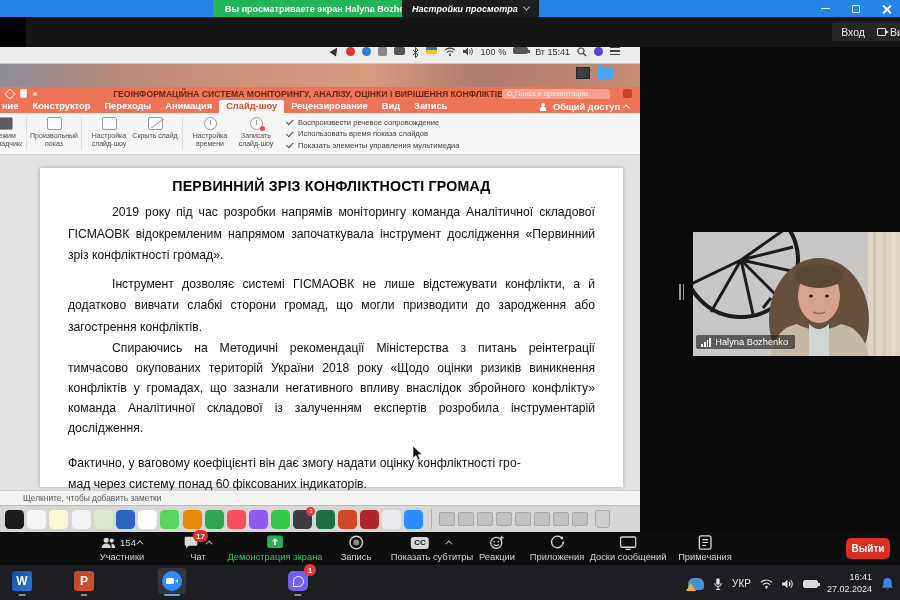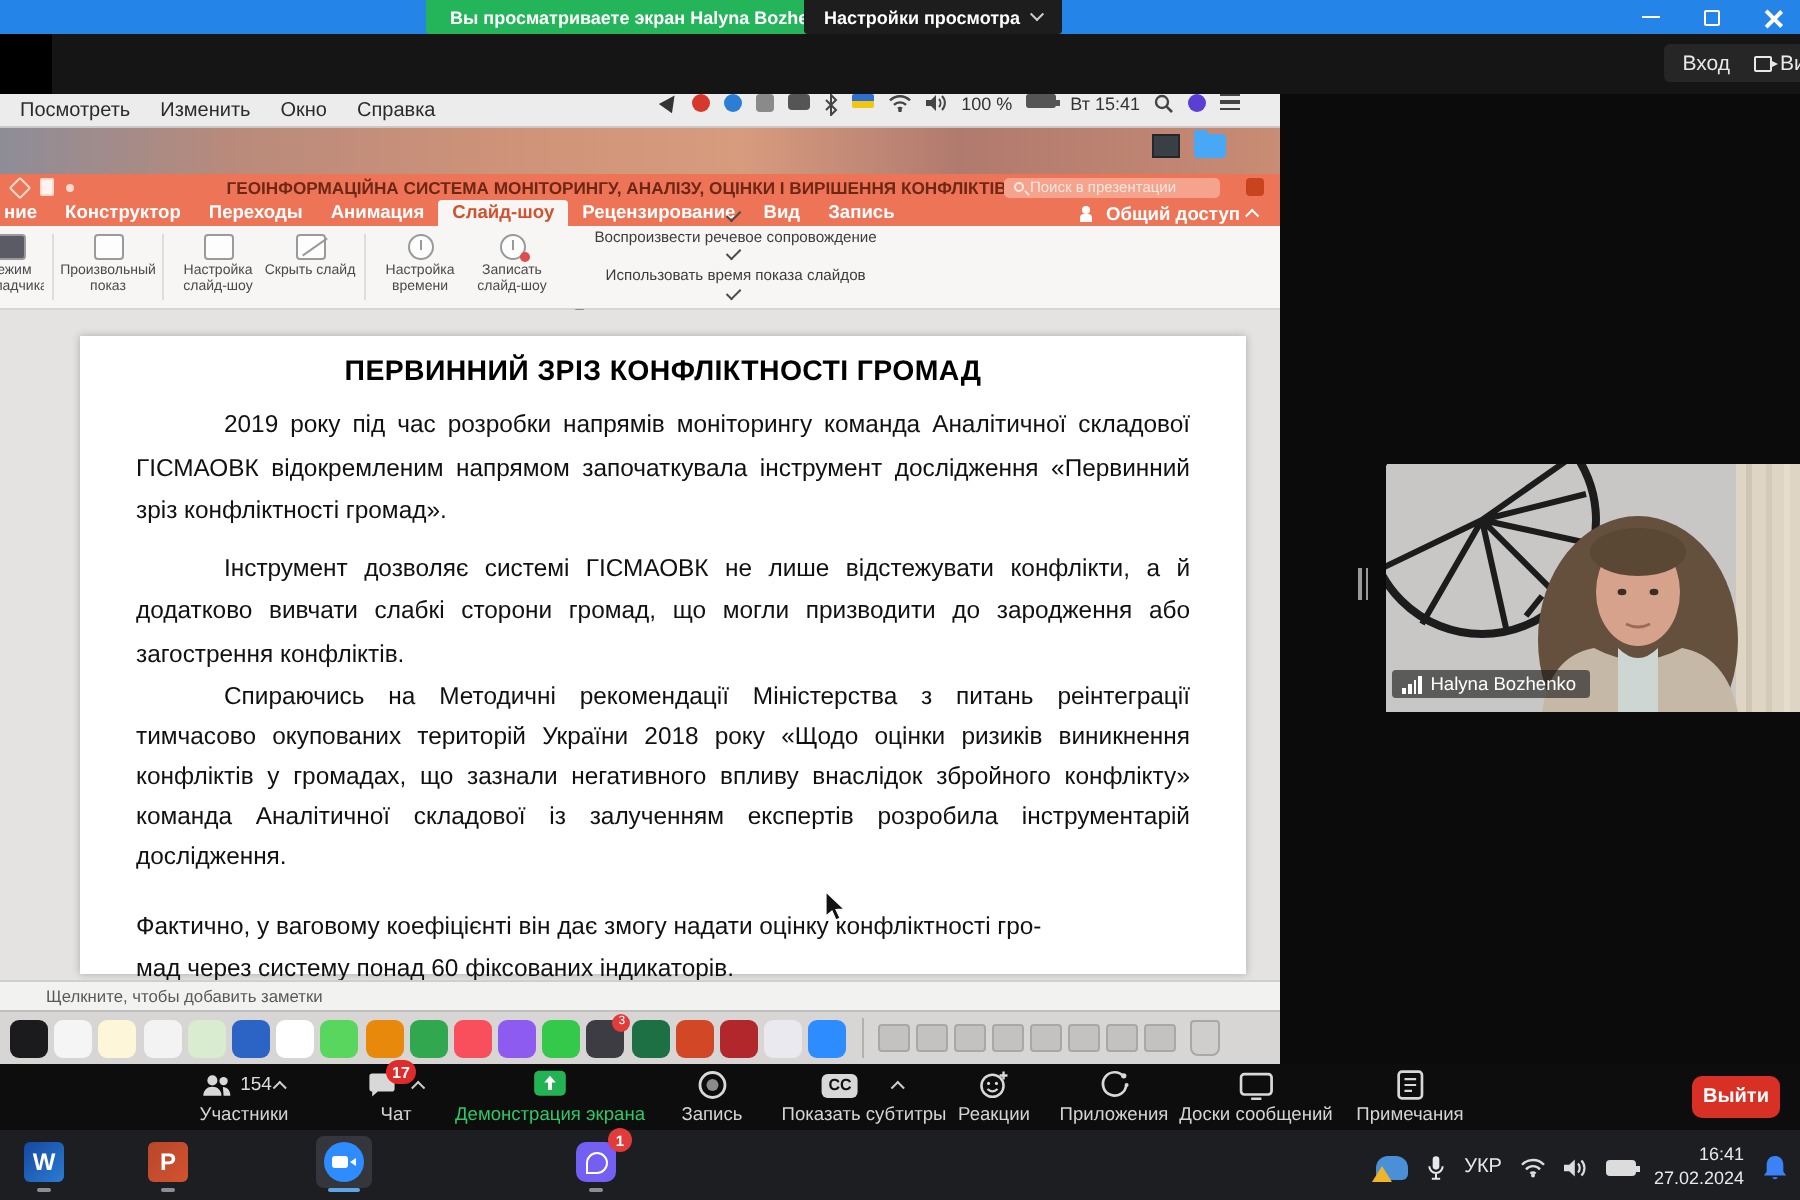--- a/index.html
+++ b/index.html
@@ -5,21 +5,21 @@
   * { margin:0; padding:0; box-sizing:border-box; }
   html,body { background:#000; }
   body { font-family:"Liberation Sans", sans-serif; }
   .app { position:relative; width:900px; height:600px; background:#000; overflow:hidden; }
 
   
   .top-blue { position:absolute; left:0; top:0; width:900px; height:17px; background:#2484e8; }
   .banner-green { position:absolute; left:213px; top:0; height:17px; background:#24b45a; color:#fff;
     font-size:9px; font-weight:bold; display:flex; align-items:center; padding:0 12px; border-radius:0 0 2px 2px; }
   .view-settings { position:absolute; left:402px; top:0; height:17px; background:#1d1d1d; color:#fff;
-    font-size:9px; font-weight:bold; display:flex; align-items:center; gap:6px; padding:0 10px; border-radius:0 0 2px 2px; }
+    font-size:9px; font-weight:bold; display:flex; align-items:center; gap:6px; padding:0 10px; border-radius:0 0 2px 2px;font-style:italic; }
   .chev { display:inline-block; width:5px; height:5px; border-left:1.4px solid #ccc; border-top:1.4px solid #ccc; }
   .chev.down { transform:rotate(-135deg) translate(1px,1px); }
   .chev.up { transform:rotate(45deg) translateY(2px); }
   .win-controls { position:absolute; right:8px; top:0; height:17px; display:flex; align-items:center; gap:22px; }
   .wc-min { width:9px; height:1.5px; background:#fff; }
   .wc-max { width:8px; height:8px; border:1.4px solid #fff; border-radius:1px; }
   .wc-close { position:relative; width:10px; height:10px; }
   .wc-close::before,.wc-close::after { content:""; position:absolute; left:4px; top:0; width:1.6px; height:11px; background:#fff; }
   .wc-close::before { transform:rotate(45deg);} .wc-close::after{ transform:rotate(-45deg);}
 
@@ -80,21 +80,21 @@
   .rb-btn.cut { width:34px; margin-left:-12px; overflow:hidden; }
   .rb-ic { width:15px; height:13px; border:1px solid #9a9a9a; border-radius:2px; background:#fdfdfd; position:relative; margin-bottom:2px; }
   .rb-ic.dark { background:#5b5b66; }
   .rb-ic.diag::after { content:""; position:absolute; left:1px; top:5px; width:15px; height:1.2px; background:#9a9a9a; transform:rotate(-35deg); }
   .rb-ic.clock { border-radius:50%; width:13px; }
   .rb-ic.clock::after { content:""; position:absolute; left:5px; top:2px; width:1.2px; height:5px; background:#9a9a9a; }
   .rb-ic.clockdot::before { content:""; position:absolute; right:-3px; bottom:-2px; width:5px; height:5px; border-radius:50%; background:#e04b4b; }
   .rb-lbl { font-size:7px; line-height:1.2; color:#4a4a4a; }
   .rb-sep { width:1px; background:#ddd; margin:4px 4px; }
   .rb-checks { display:flex; flex-direction:column; justify-content:center; gap:2.5px; padding-left:8px; }
-  .rb-check { display:flex; align-items:center; gap:4px; font-size:7.6px; color:#3d3d3d;flex-direction:column; }
+  .rb-check { display:flex; align-items:center; gap:4px; font-size:7.6px; color:#3d3d3d; }
   .checkmark { width:7px; height:4px; border-left:1.6px solid #4a4a4a; border-bottom:1.6px solid #4a4a4a; transform:rotate(-45deg) translateY(-1px); }
 
   .workspace { position:absolute; left:0; top:108px; width:636px; height:335px; background:#e4e3e2; }
   .slide { position:absolute; left:40px; top:13px; width:583px; height:319px; background:#fff; box-shadow:0 0 4px rgba(0,0,0,.25); }
   .slide-title { margin-top:10px; text-align:center; font-size:14.2px; font-weight:bold; color:#000; letter-spacing:.2px; }
   .slide-body { padding:0 28px; font-size:12.2px; color:#111; line-height:21.5px; }
   .para { text-align:justify; text-indent:44px; }
   .p1 { margin-top:8px; }
   .p2 { margin-top:7px; }
   .p3 { margin-top:0; line-height:20px; }
@@ -183,26 +183,20 @@
     </div>
     <div class="hdr-btn vid">
       <span class="vid-ico"></span>
       <span>Вид</span>
     </div>
   </div>
 
   <div class="shared">
 
     <div class="mac-menubar">
-      <div class="mac-menus">
-        <span>Посмотреть</span>
-        <span>Изменить</span>
-        <span>Окно</span>
-        <span>Справка</span>
-      </div>
       <div class="mac-status">
         <span class="nav-arrow"></span>
         <span class="dot-ic" style="background:#d8372c"></span>
         <span class="dot-ic" style="background:#2a7fd4"></span>
         <span class="dot-ic" style="background:#8a8a8a;border-radius:2px"></span>
         <span class="dot-ic" style="background:#555;border-radius:2px;width:11px;height:8px"></span>
         <svg width="7" height="11" viewBox="0 0 7 11">
             <path d="M1 3 L6 8 L3.5 10.5 L3.5 0.5 L6 3 L1 8" stroke="#444" stroke-width="1" fill="none"></path>
           </svg>
         <span class="flag-ua"></span>

